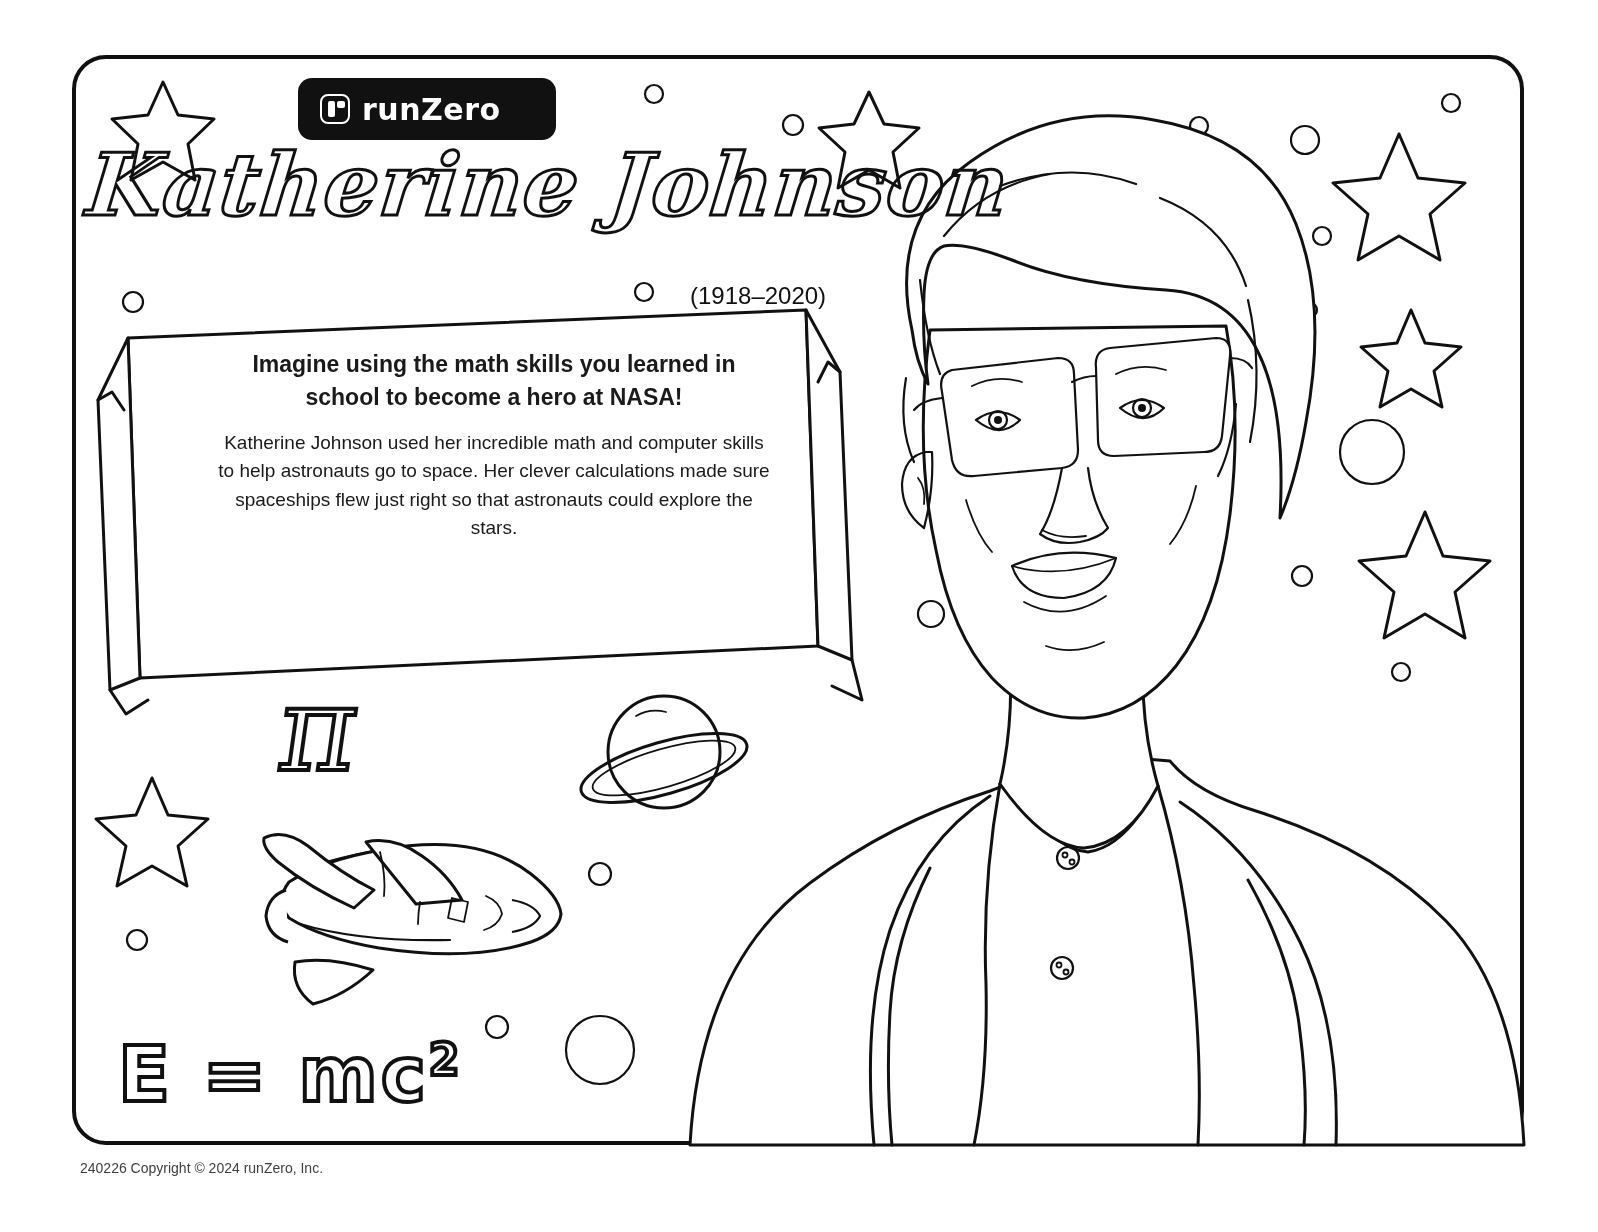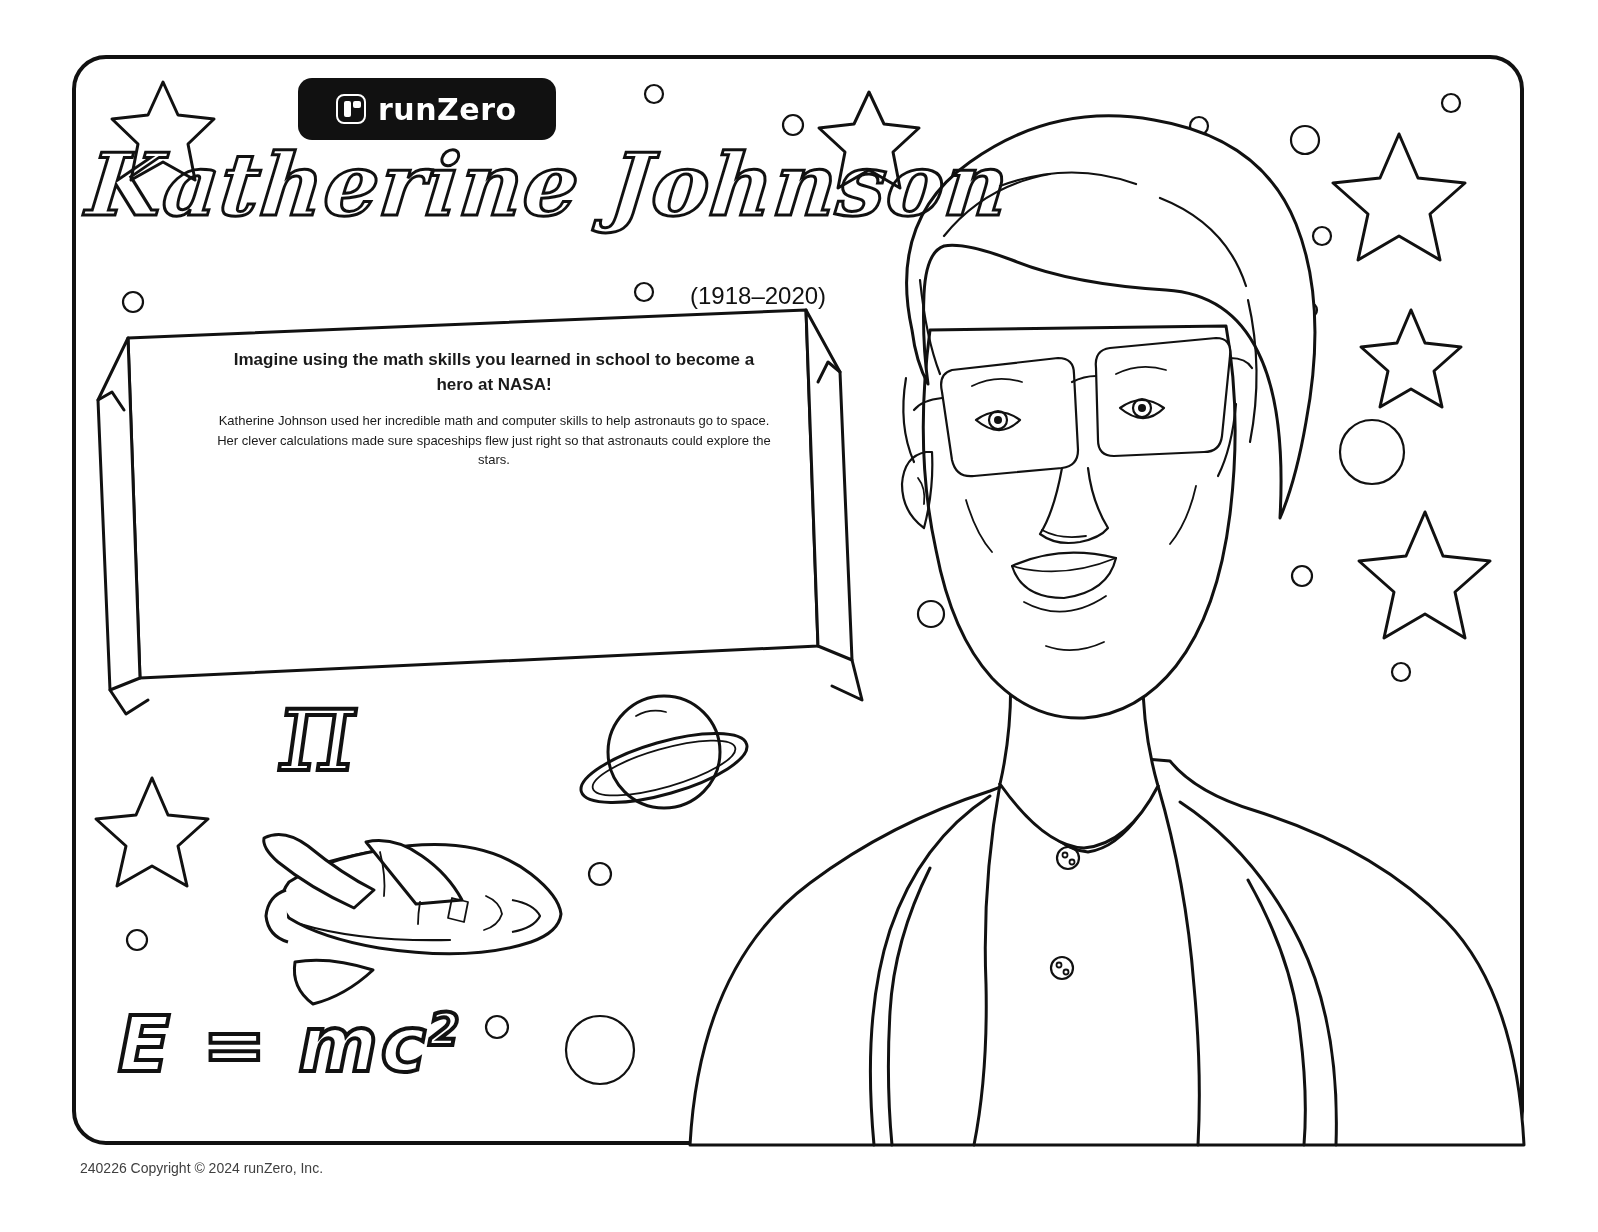--- a/index.html
+++ b/index.html
@@ -27,21 +27,21 @@
   
   .logo-badge {
     position: absolute;
     left: 298px; top: 78px;
     width: 258px; height: 62px;
     background: #111;
     border-radius: 14px;
     display: flex;
     align-items: center;
     gap: 12px;
-    padding-left: 38px;
+    padding-left: 22px;
     z-index: 6;
   }
   .logo-mark {
     width: 30px; height: 30px;
     border: 2.5px solid #fff;
     border-radius: 8px;
     position: relative;
     flex: 0 0 auto;
   }
   .logo-mark::before {
@@ -100,27 +100,27 @@
     width: 790px; height: 420px;
   }
   .banner-text {
     position: absolute;
     left: 118px; top: 48px;
     width: 560px;
     text-align: center;
     color: #1a1a1a;
   }
   .banner-head {
-    font-size: 17px;
+    font-size: 23px;
     font-weight: 700;
     line-height: 1.45;
     margin-bottom: 14px;
   }
   .banner-body {
-    font-size: 13px;
+    font-size: 19px;
     line-height: 1.5;
     margin-bottom: 10px;
   }
   .banner-foot {
     font-size: 19.5px;
     font-weight: 700;
     line-height: 1.45;
   }
 
   
@@ -128,24 +128,23 @@
     position: absolute;
     left: 280px; top: 660px;
     font-size: 118px;
     font-family: "DejaVu Serif", serif;
     color: transparent;
     -webkit-text-stroke: 4px #111;
     transform: skewX(-8deg);
   }
   .emc2 {
     position: absolute;
-    left: 118px; top: 1000px;
+    left: 118px; top: 1030px;
     font-size: 76px;
     font-weight: 700;
-    font-style: italic;
     font-family: "DejaVu Sans", sans-serif;
     color: transparent;
     -webkit-text-stroke: 4px #111;
     letter-spacing: 3px;
   }
   .emc2 sup { font-size: 44px; }
 
   
   .footer {
     position: absolute;

